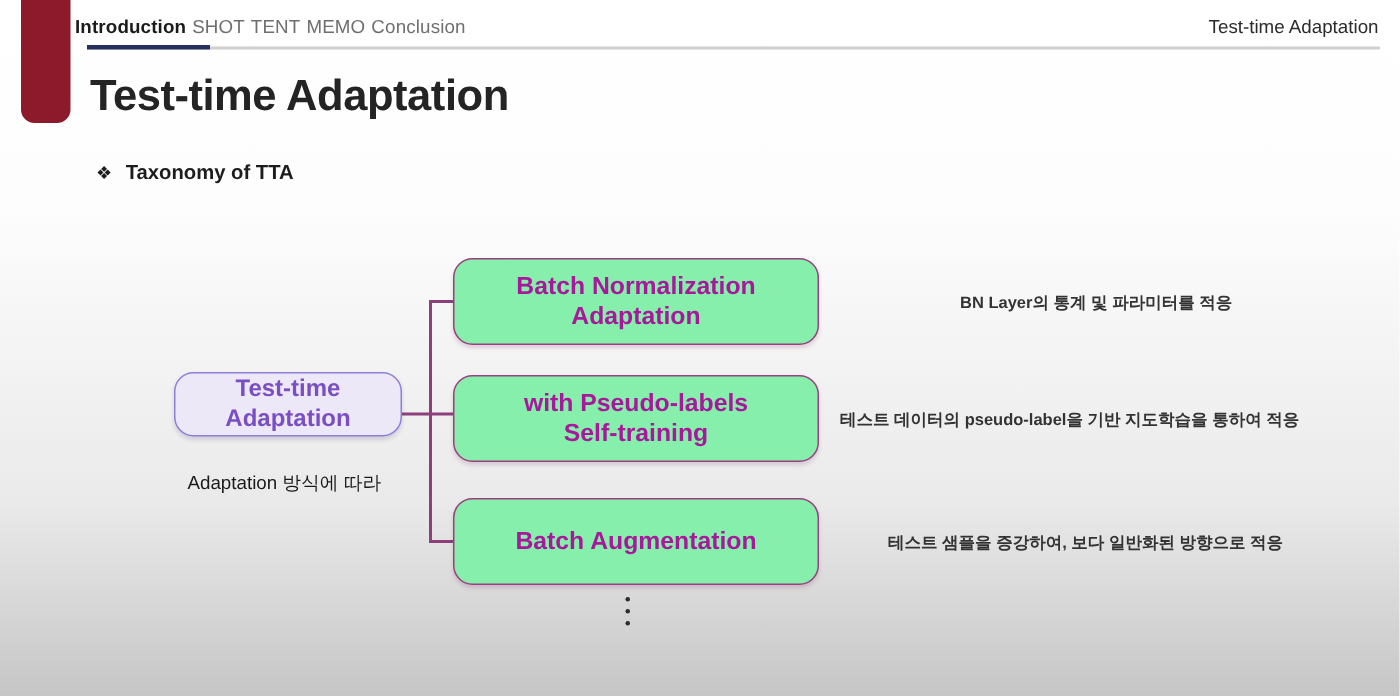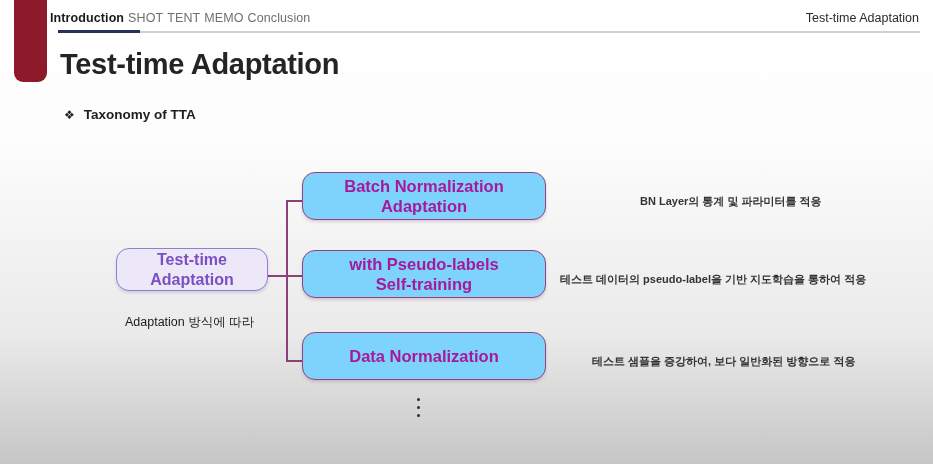--- a/index.html
+++ b/index.html
@@ -138,23 +138,23 @@
     border: 1.6px solid #8f7fd6;
     background: #ece8f8;
     color: #7b4fc4;
     font-size: 16px;
     box-shadow: 0 2px 3px rgba(80,60,120,0.18);
   }
 
   .node-branch {
     left: 302px;
     width: 244px;
-    height: 48px;
+    height: 58px;
     border: 1.6px solid #99417f;
-    background: #7dd3fc;
+    background: #86efac;
     color: #a8189b;
     font-size: 16.5px;
     box-shadow: 0 2px 3px rgba(120,40,110,0.20);
   }
   .node-b1 { top: 22px; }
   .node-b2 { top: 100px; }
   .node-b3 { top: 182px; }
 
   
   .line {
@@ -256,21 +256,21 @@
   <div class="node node-branch node-b2">
     <div>
       <div>with Pseudo-labels</div>
       <div>Self-training</div>
     </div>
   </div>
   <div class="annotation ann-2">테스트 데이터의 pseudo-label을 기반 지도학습을 통하여 적응</div>
 
   <div class="node node-branch node-b3">
     <div>
-      <div>Data Normalization</div>
+      <div>Batch Augmentation</div>
     </div>
   </div>
   <div class="annotation ann-3">테스트 샘플을 증강하여, 보다 일반화된 방향으로 적응</div>
 
   <div class="ellipsis">
     <span class="dot"></span>
     <span class="dot"></span>
     <span class="dot"></span>
   </div>
 

